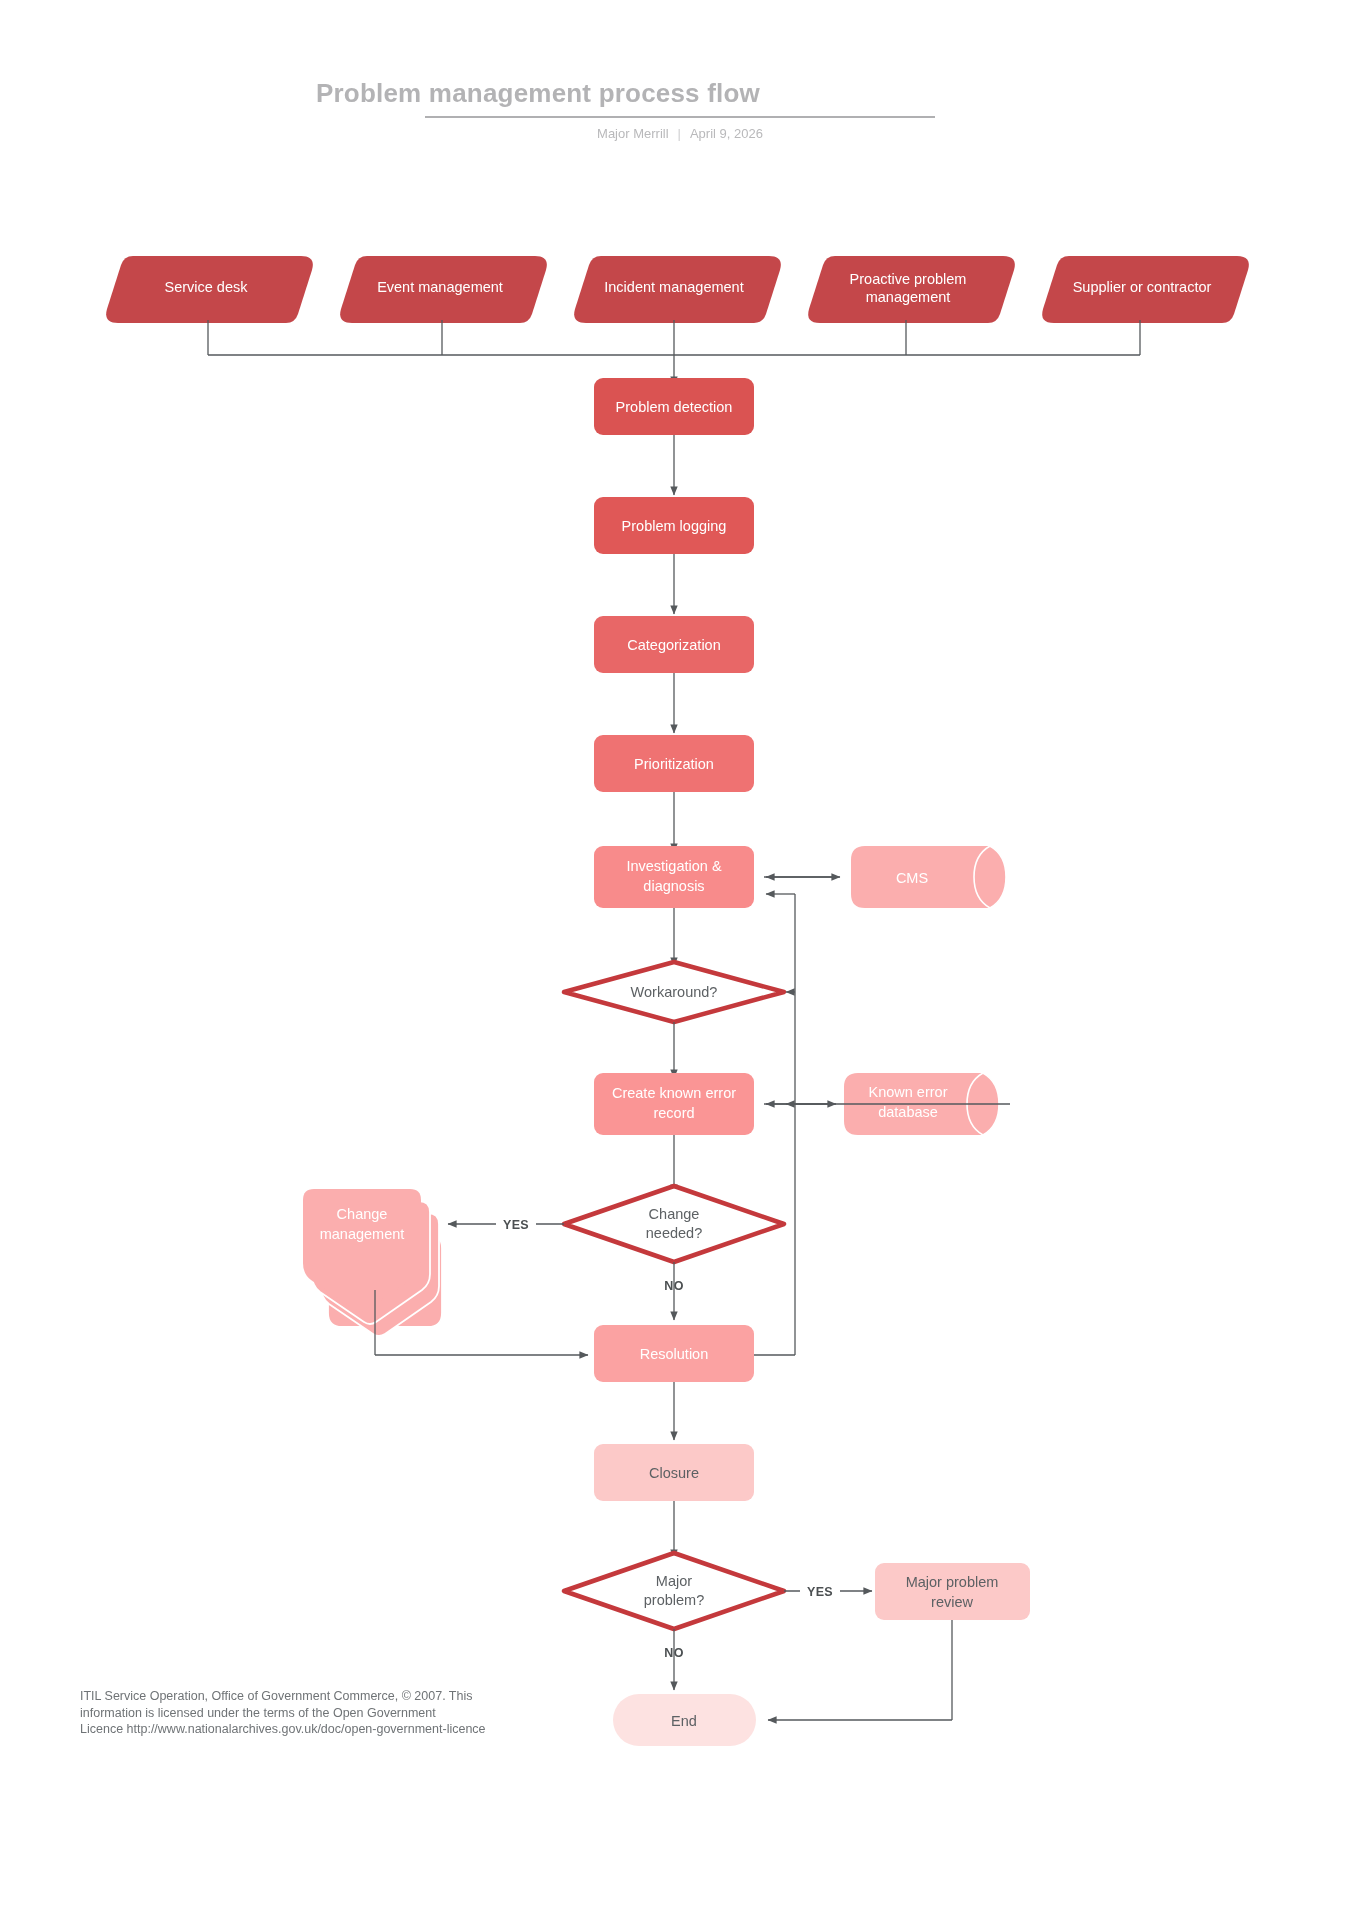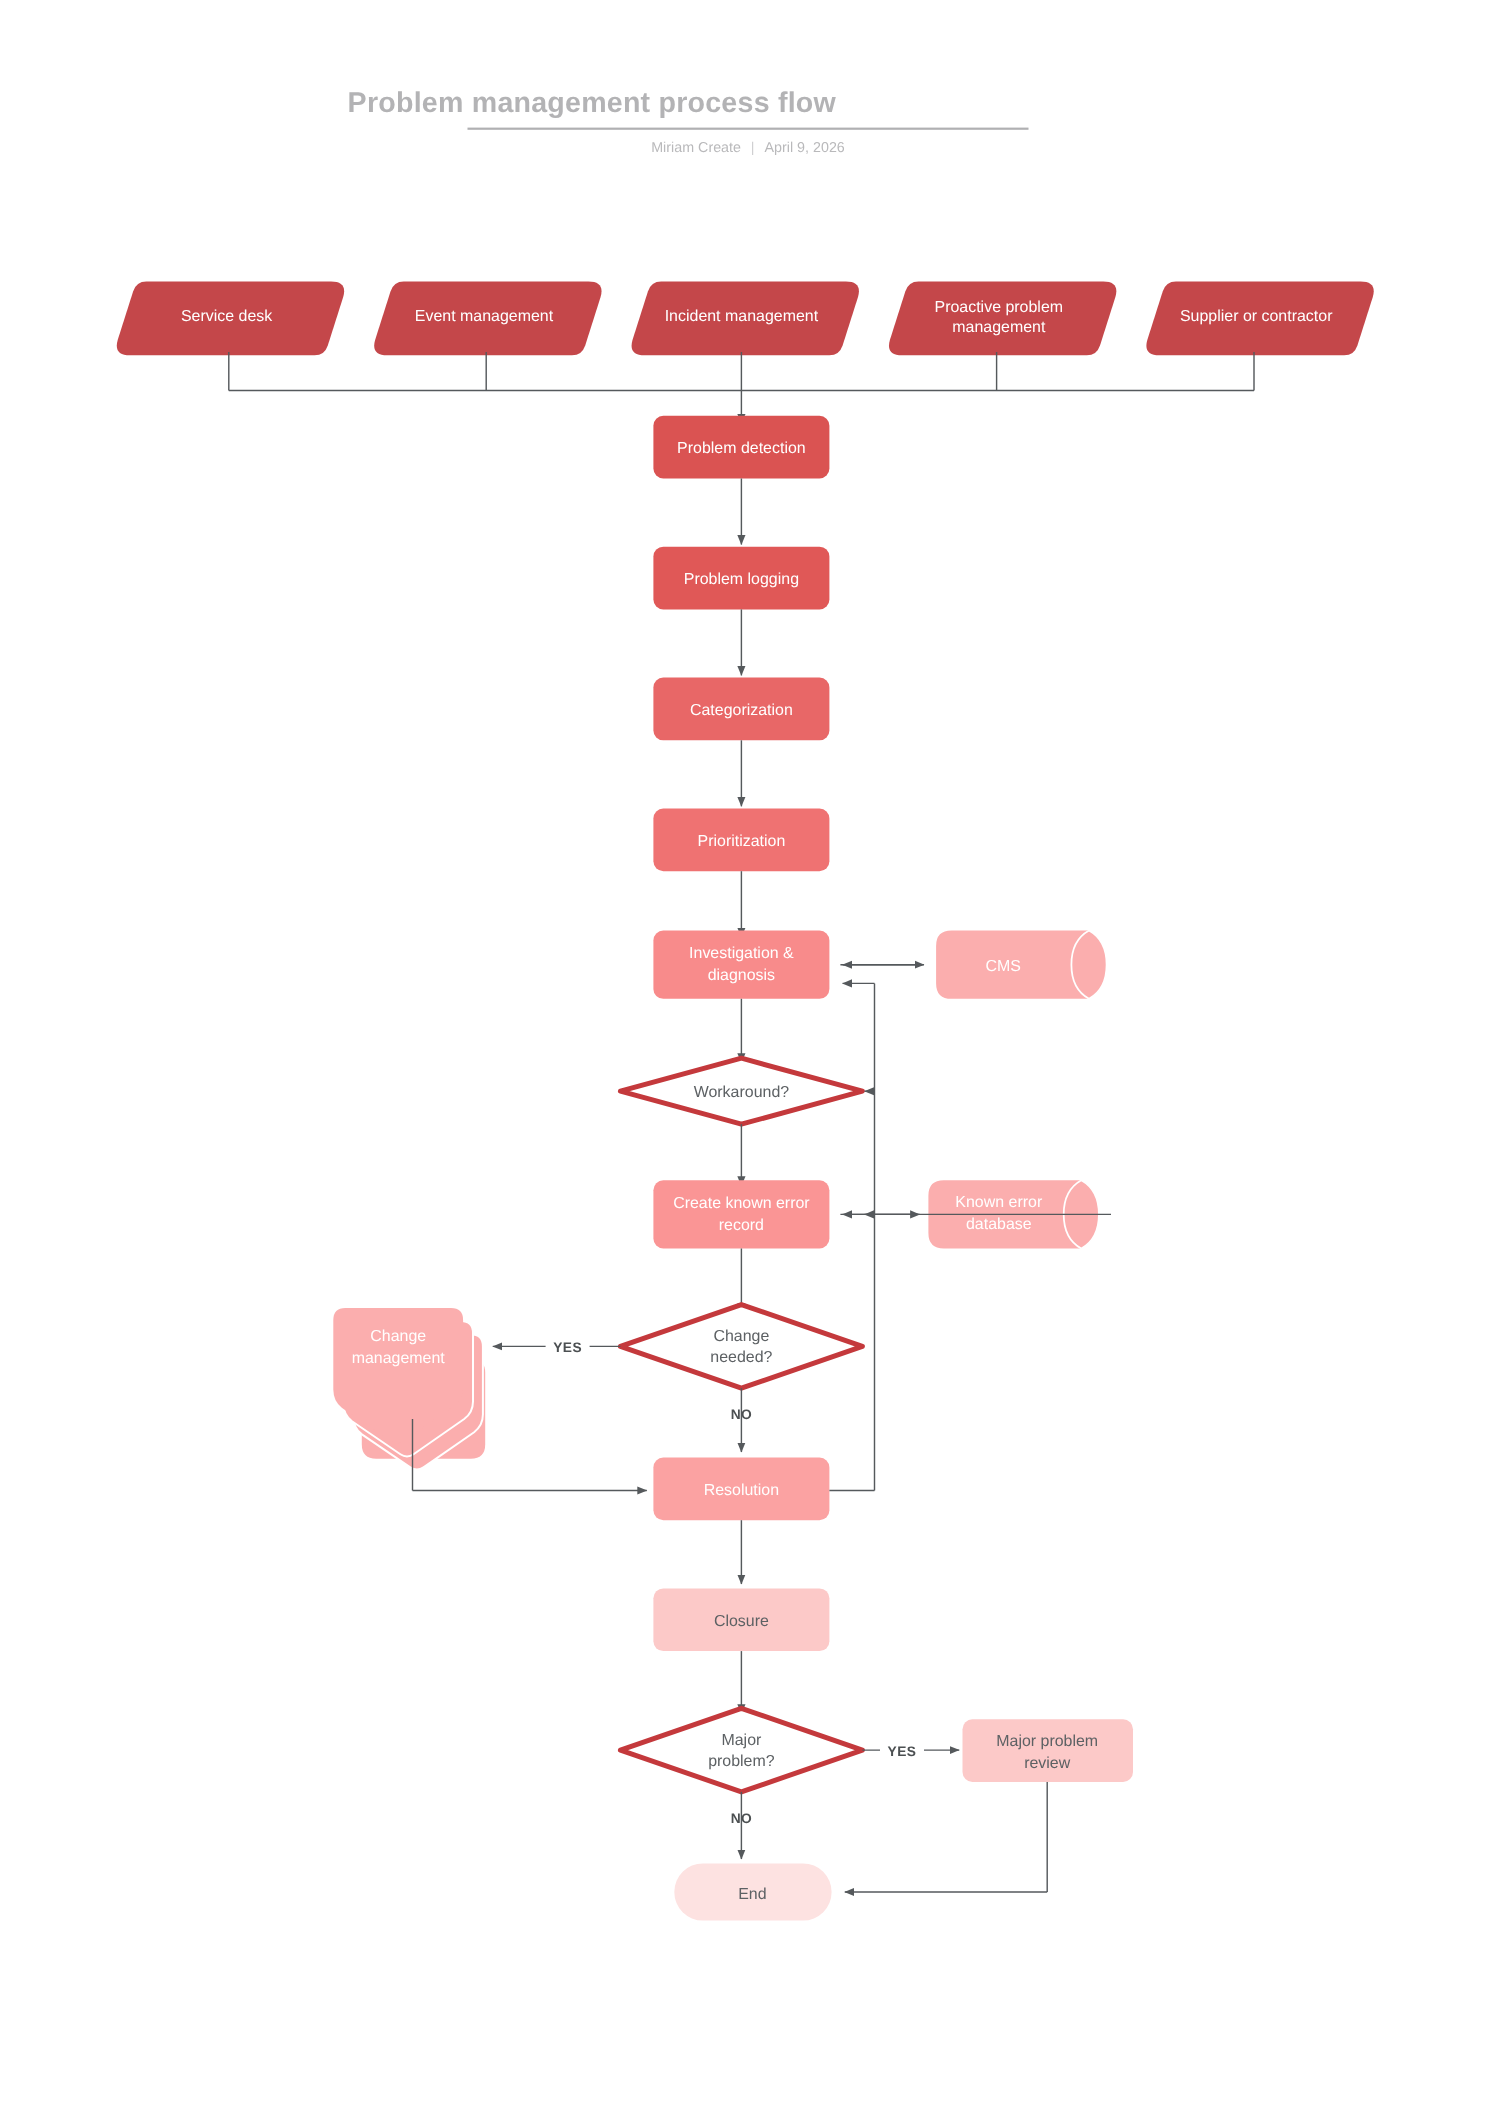--- a/index.html
+++ b/index.html
@@ -33,21 +33,21 @@
   .node{cursor:default;}
 </style>
 </head>
 <body>
 
 <div id="stage">
 
   <div class="hdr-title">Problem management process flow</div>
   <div class="hdr-rule"></div>
   <div class="hdr-meta">
-    <span>Miriam Create</span><span class="sep">|</span><span>April 9, 2026</span>
+    <span>Major Merrill</span><span class="sep">|</span><span>April 9, 2026</span>
   </div>
 
   <svg width="1360" height="1927" viewBox="0 0 1360 1927">
     <defs>
       <marker id="arw" markerWidth="10" markerHeight="10" refX="8.6" refY="4" orient="auto" markerUnits="userSpaceOnUse">
         <path d="M0,0.3 L9,4 L0,7.7 Z" fill="#55595c"></path>
       </marker>
     </defs>
 
     <g class="node">
@@ -227,14 +227,19 @@
       <rect x="613" y="1694" width="143" height="52" rx="26" fill="#fde2e1"></rect>
       <text class="lbl-d" x="684" y="1726" text-anchor="middle">End</text>
     </g>
 
     <g fill="none" stroke="#55595c" stroke-width="1.3">
       <path d="M952,1620 L952,1720"></path>
       <path d="M952,1720 L768,1720" marker-end="url(#arw)"></path>
     </g>
   </svg>
 
+  <div class="footer">
+    <div>ITIL Service Operation, Office of Government Commerce, © 2007. This</div>
+    <div>information is licensed under the terms of the Open Government</div>
+    <div>Licence http://www.nationalarchives.gov.uk/doc/open-government-licence</div>
+  </div>
 
 </div>
 
 </body></html>

